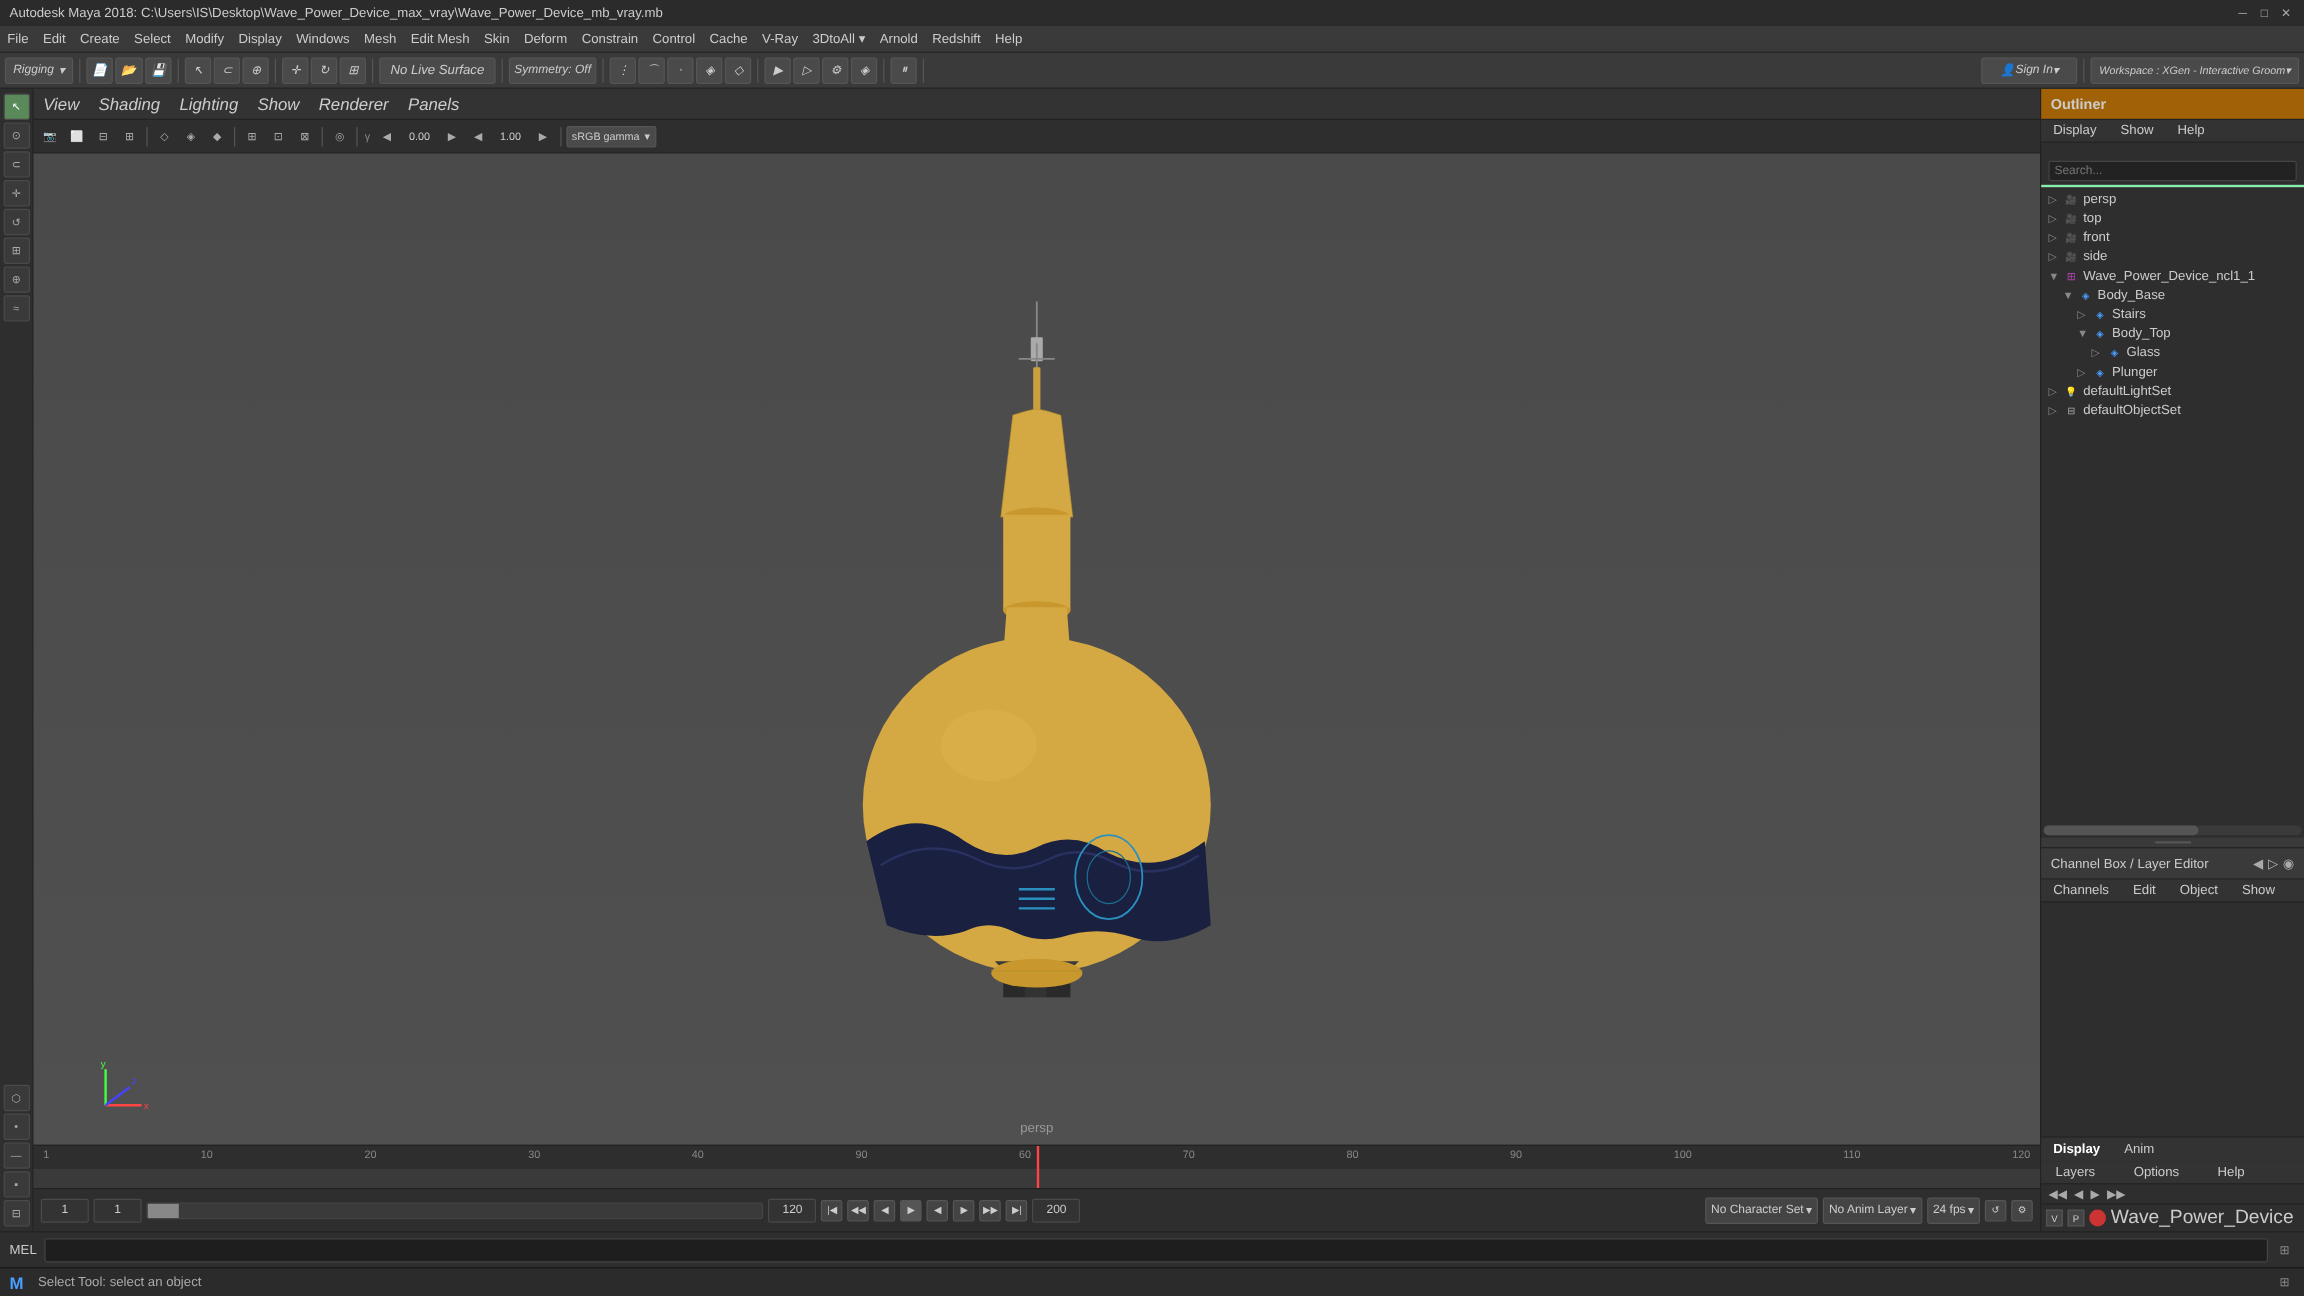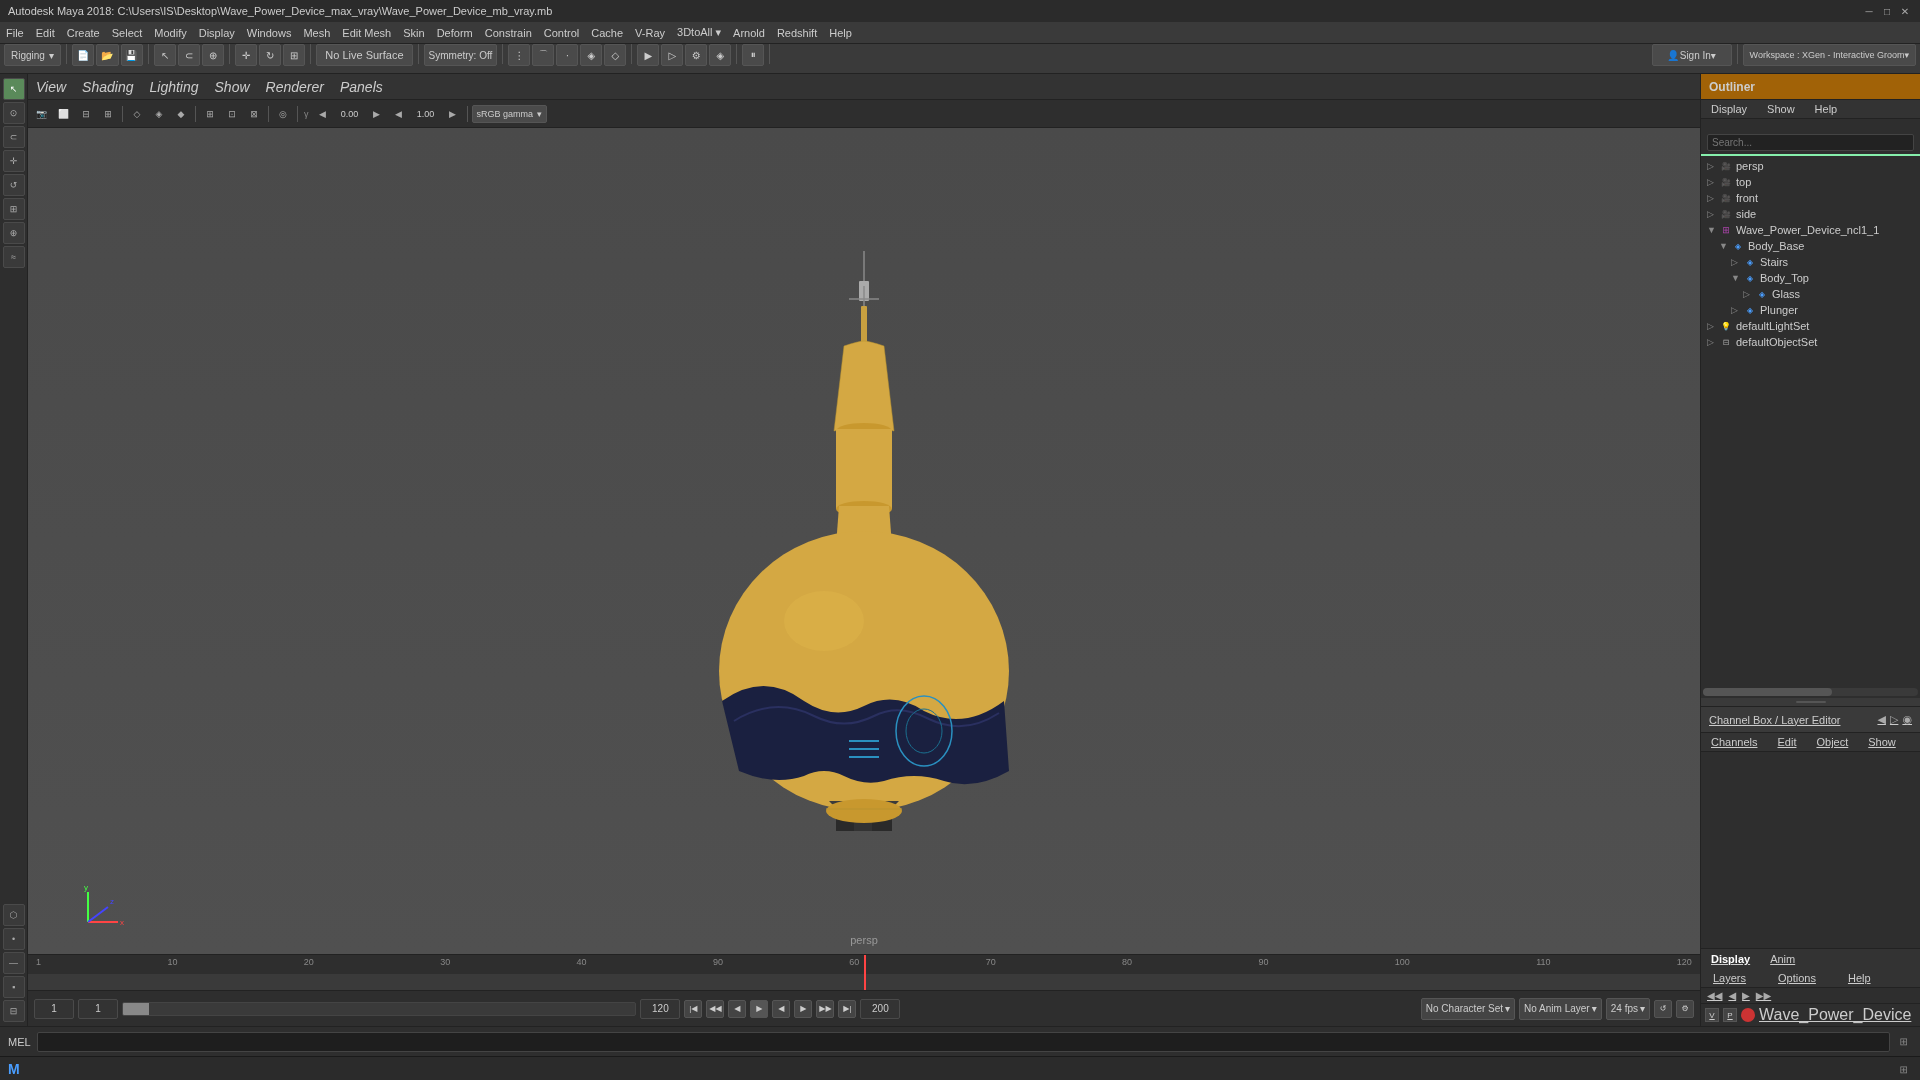--- a/index.html
+++ b/index.html
@@ -18,22 +18,23 @@
     #menu-bar {
       width: 100%; height: 22px; background: #3a3a3a;
       display: flex; align-items: center; padding: 0 6px; gap: 12px;
       border-bottom: 1px solid #222;
     }
     #menu-bar span { cursor: pointer; font-size: 11px; color: #cccccc; }
 
     
     #toolbar1 {
       width: 100%; height: 30px; background: #3a3a3a;
-      display: flex; padding: 0 4px; gap: 2px;
+      display: flex; align-items: center; padding: 0 4px; gap: 2px;
       border-bottom: 1px solid #222;
+      font-style: italic;
     }
     .tb-btn {
       height: 22px; min-width: 22px; background: #4a4a4a; border: 1px solid #555;
       display: flex; align-items: center; justify-content: center;
       cursor: pointer; color: #ccc; font-size: 10px; padding: 0 4px; border-radius: 2px;
     }
     .tb-separator { width: 1px; height: 20px; background: #555; margin: 0 3px; }
     .tb-dropdown {
       height: 22px; background: #4a4a4a; border: 1px solid #555;
       color: #ccc; font-size: 10px; padding: 0 6px; border-radius: 2px;
@@ -137,21 +138,21 @@
     .icon-mesh { color: #4a9eff; font-size: 8px; }
     .icon-camera { color: #4444ff; font-size: 8px; }
     .icon-light { color: #ff9900; font-size: 8px; }
     .icon-group { color: #aaaaaa; font-size: 8px; }
     .tree-label { font-size: 11px; }
 
     
     #channel-box {
       width: 220px; background: #2e2e2e;
       display: flex; flex-direction: column;
-      border-left: 1px solid #222; border-top: 1px solid #222; text-decoration: underline;
+      border-left: 1px solid #222; border-top: 1px solid #222;
     }
     #channel-box-header {
       background: #3a3a3a; height: 26px; display: flex; align-items: center;
       justify-content: space-between; padding: 0 8px;
       border-bottom: 1px solid #222;
     }
     #channel-box-header span { font-size: 11px; color: #ccc; }
     #channel-box-tabs {
       display: flex; background: #333; border-bottom: 1px solid #222;
     }
@@ -758,18 +759,19 @@
   </div>
 
   <div id="command-bar">
     <span class="mel-label">MEL</span>
     <input id="command-input" type="text" style="">
     <span style="font-size:10px;color:#888;padding:0 4px;">⊞</span>
   </div>
 
   <div id="status-bar">
     <span style="color:#4a9eff;font-size:14px;font-weight:bold;">M</span>
+    <span class="status-text">Select Tool: select an object</span>
     <div style="margin-left:auto;">
       <span style="font-size:10px;color:#888;cursor:pointer;padding:0 4px;">⊞</span>
     </div>
   </div>
 
 </div>
 
 </body></html>

